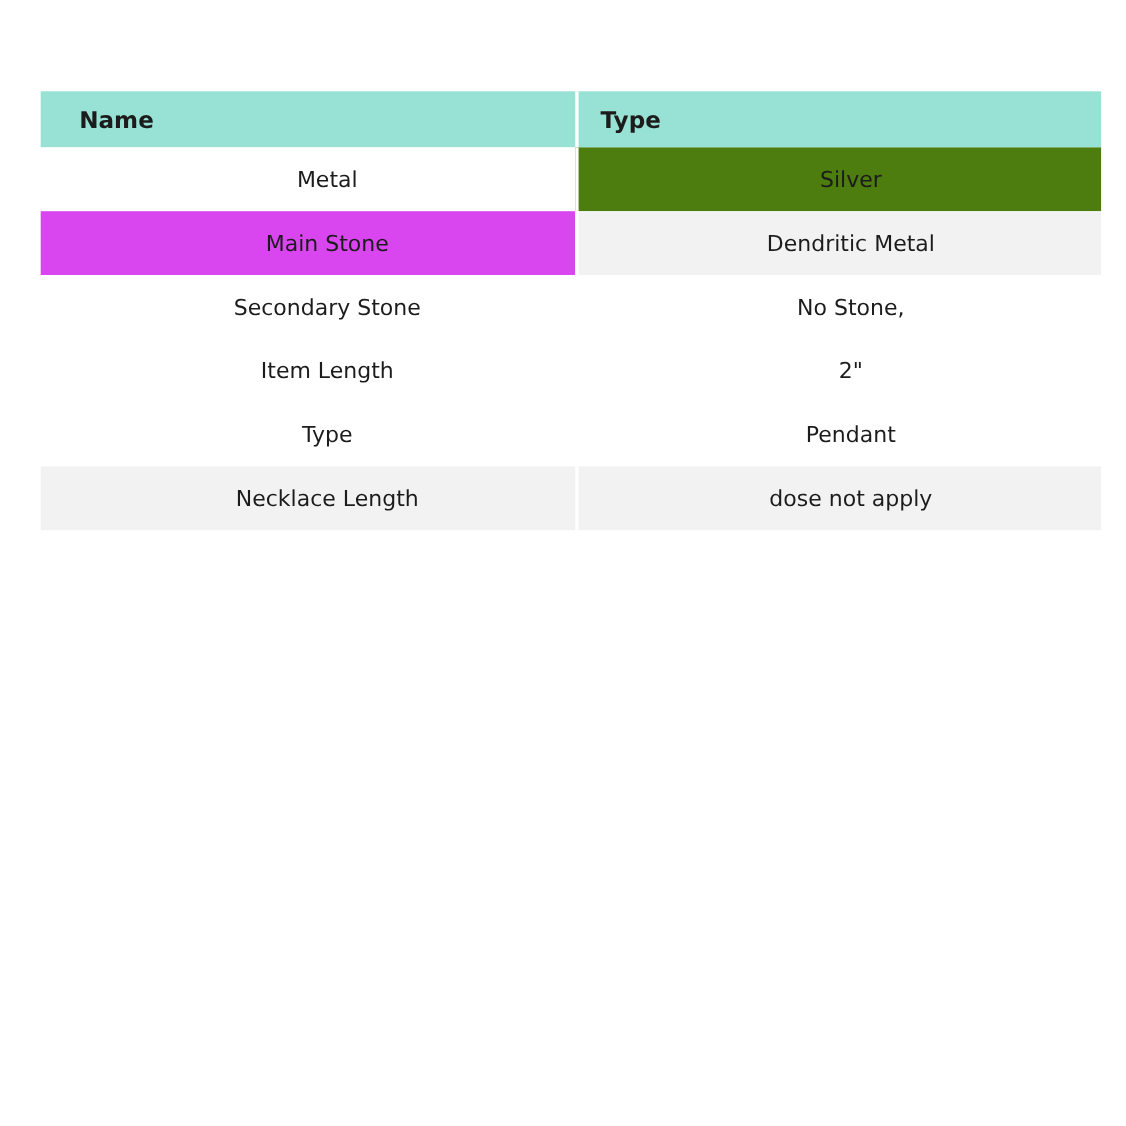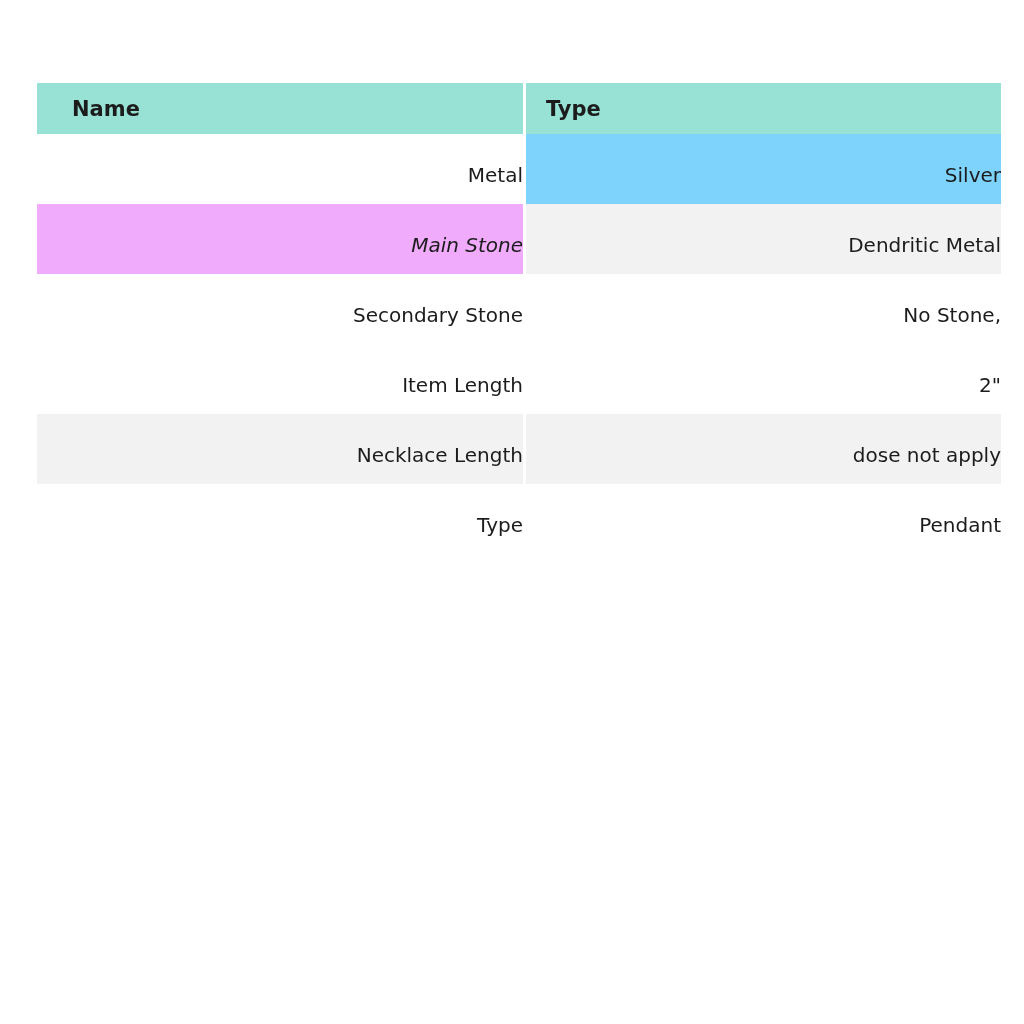--- a/index.html
+++ b/index.html
@@ -32,24 +32,24 @@
   table.attr-table th {
     height: 51px;
     text-align: left;
     vertical-align: middle;
     font-weight: 600;
     font-size: 21px;
     padding: 0 0 0 35px;
   }
   table.attr-table td {
     height: 58px;
-    text-align: right;
+    text-align: center;
     vertical-align: middle;
     font-weight: 400;
-    padding: 12px 0 0 35px;
+    padding: 0 0 0 35px;
   }
   table.attr-table th:nth-child(2),
   table.attr-table td:nth-child(2) {
     border-left: 3px solid #ffffff;
     padding-left: 20px;
   }
   table.attr-table tbody tr:nth-child(odd) td { background: #ffffff; }
 </style>
 </head>
 <body>
@@ -62,44 +62,44 @@
     </colgroup>
     <thead>
       <tr>
         <th style="background: rgb(151, 226, 212);">Name</th>
         <th style="background: rgb(151, 226, 212);">Type</th>
       </tr>
     </thead>
     <tbody id="table-body">
   <tr>
     <td style="background: rgb(255, 255, 255);">Metal</td>
-    <td style="background: #7dd3fc;">Silver</td>
+    <td style="background: #4d7c0f;">Silver</td>
   </tr>
 
   <tr>
-    <td style="background: #f0abfc; font-style: italic;">Main Stone</td>
+    <td style="background: #d946ef;">Main Stone</td>
     <td style="background: rgb(242, 242, 242);">Dendritic Metal</td>
   </tr>
 
   <tr>
     <td style="background: rgb(255, 255, 255);">Secondary Stone</td>
     <td style="background: rgb(255, 255, 255);">No Stone,</td>
   </tr>
 
 
   <tr>
     <td style="background: rgb(255, 255, 255);">Item Length</td>
     <td style="background: rgb(255, 255, 255);">2"</td>
   </tr>
 
   <tr>
-    <td style="background: rgb(242, 242, 242);">Necklace Length</td>
-    <td style="background: rgb(242, 242, 242);">dose not apply</td>
+    <td style="background: rgb(255, 255, 255);">Type</td>
+    <td style="background: rgb(255, 255, 255);">Pendant</td>
   </tr>
 
   <tr>
-    <td style="background: rgb(255, 255, 255);">Type</td>
-    <td style="background: rgb(255, 255, 255);">Pendant</td>
+    <td style="background: rgb(242, 242, 242);">Necklace Length</td>
+    <td style="background: rgb(242, 242, 242);">dose not apply</td>
   </tr>
 
 </tbody>
   </table>
 </div>
 
 </body></html>

